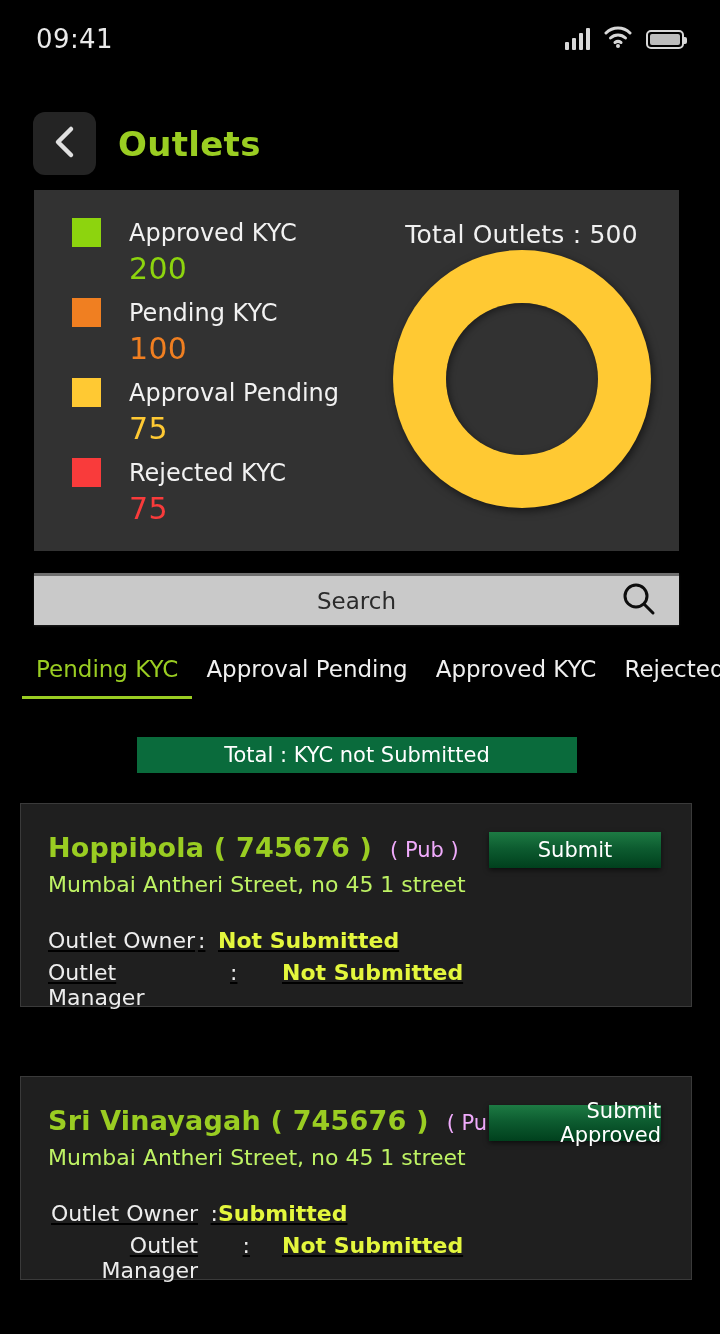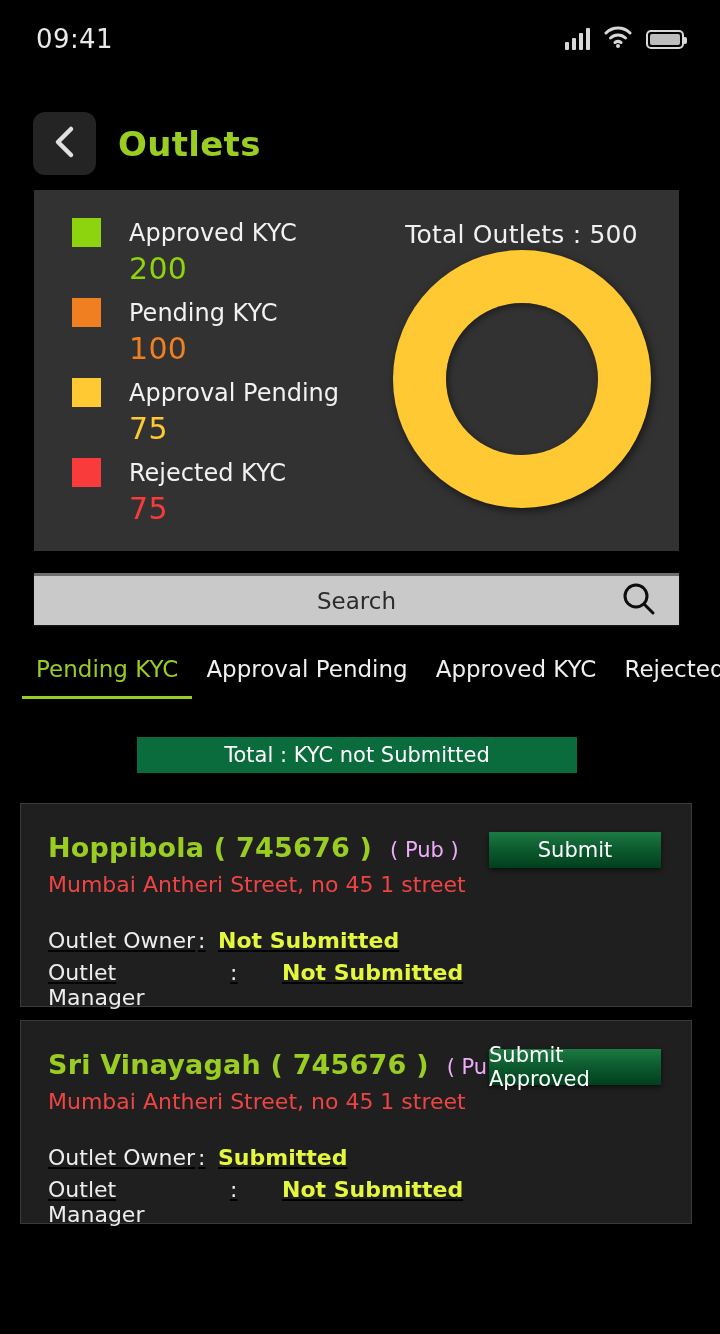--- a/index.html
+++ b/index.html
@@ -83,26 +83,26 @@
     background:#0A6B3C; color:#ffffff; font-size:21px;
     display:flex; align-items:center; justify-content:center;
   }
 
   
   .card{
     position:absolute; left:20px; width:672px; height:204px;
     background:#1f1f1f; border:1px solid #3a3a3a;
   }
   #card0{ top:803px; }
-  #card1{ top:1020px; }
+  #card1{ top:1076px;text-align:right; }
 
   .card-title-row{ position:absolute; top:28px; left:27px; display:flex; align-items:baseline; gap:18px; }
   .outlet-name{ color:#9ACD22; font-size:27px; font-weight:bold; letter-spacing:.2px; }
   .outlet-type{ color:#f0abfc; font-size:21px; }
-  .outlet-addr{ position:absolute; top:68px; left:27px; color:#ef4444; font-size:22px; }
+  .outlet-addr{ position:absolute; top:68px; left:27px; color:#bef264; font-size:22px; }
 
   .kv{ position:absolute; left:27px; font-size:22px; display:flex;text-decoration:underline; }
   .kv0{ top:124px; }
   .kv1{ top:156px;gap:32px; }
   .kv-label{ color:#ededed; width:150px; }
   .kv-sep{ color:#ededed; width:20px; }
   .kv-value{ color:#E4F73D; font-weight:bold; }
 
   .submit-btn{
     position:absolute; right:30px; top:28px; width:172px; height:36px;

